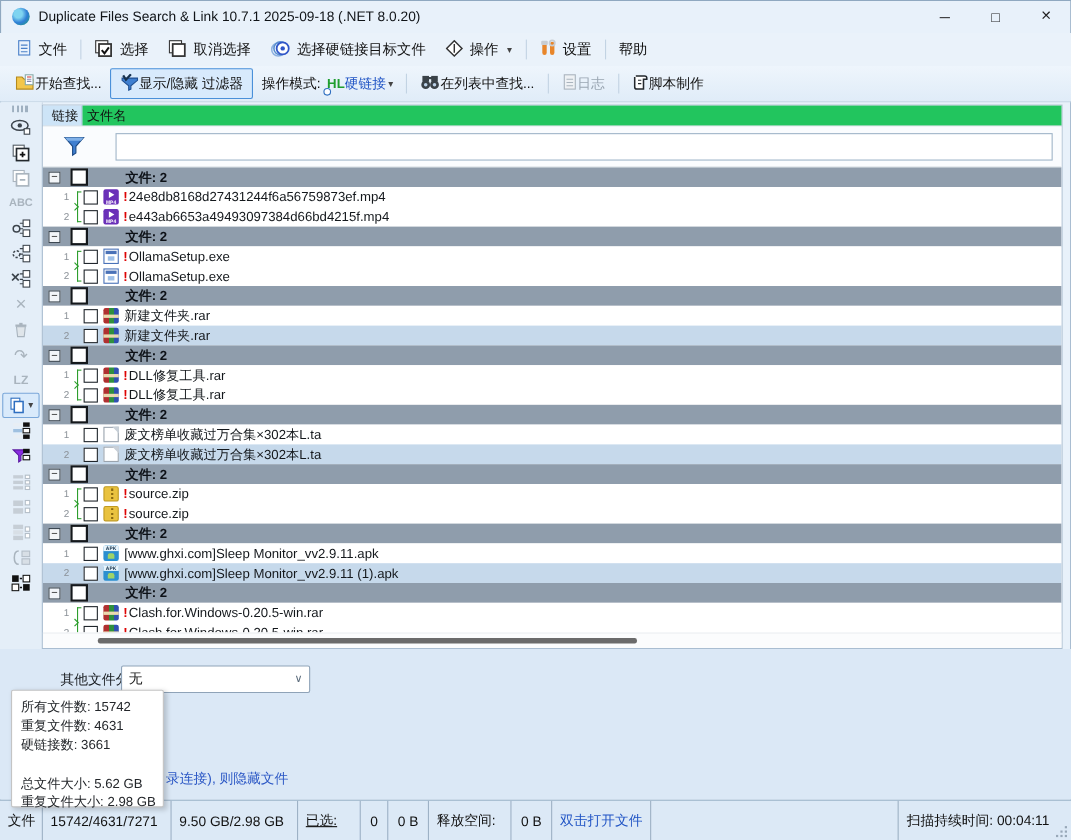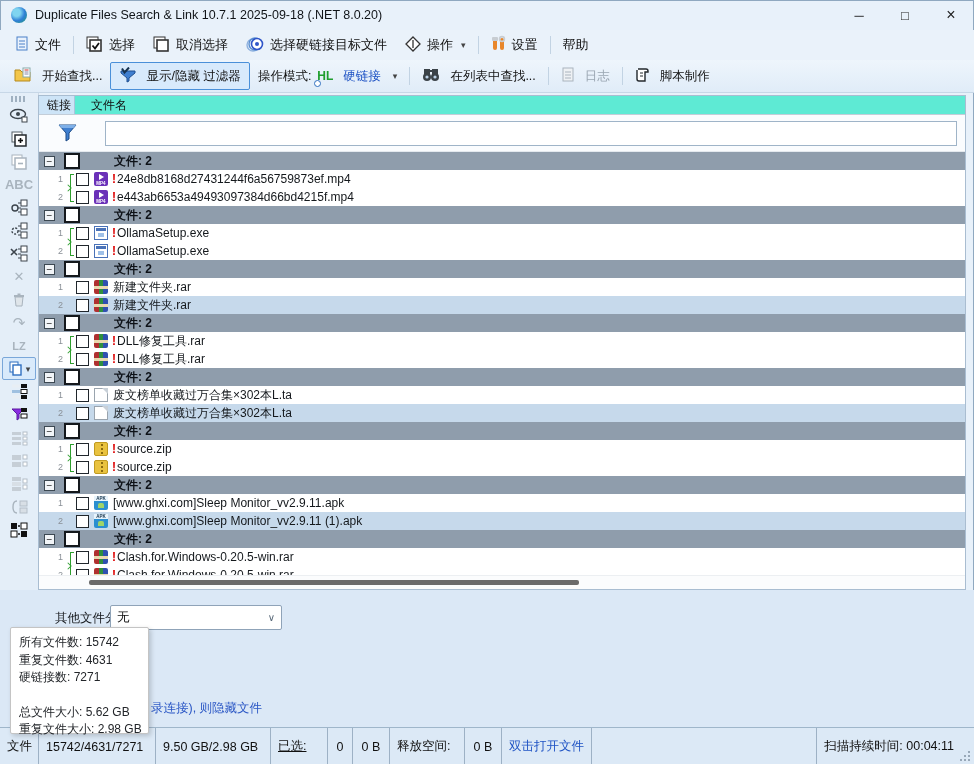--- a/index.html
+++ b/index.html
@@ -17,46 +17,46 @@
   
   .menubar{position:absolute;left:0;top:30px;right:0;height:30px;display:flex;align-items:center;
     background:#eaf2fa;padding-left:6px;font-size:13px;}
   .mitem{display:flex;align-items:center;gap:6px;padding:0 9px;height:26px;white-space:nowrap;}
   .msep{width:1px;height:18px;background:#c2d3e3;margin:0 3px;}
   .caret{font-size:9px;color:#444;margin-left:2px;}
   
   .toolbar{position:absolute;left:0;top:60px;right:0;height:32px;display:flex;align-items:center;
     background:linear-gradient(#eef5fc,#e0ecf8);border-bottom:1px solid #c7d7e7;
     padding-left:6px;font-size:12.5px;}
-  .titem{display:flex;align-items:center;gap:10px;padding:0 8px;height:26px;white-space:nowrap;}
+  .titem{display:flex;align-items:center;gap:0;padding:0 8px;height:26px;white-space:nowrap;}
   .titem.toggled{border:1px solid #4a90d9;background:#d8eafc;border-radius:2px;}
   .titem.disabled{color:#9aa6b2;}
   .tsep{width:1px;height:18px;background:#c2d3e3;margin:0 4px;}
   .hlbadge{color:#1f9e2e;font-weight:bold;font-size:12px;position:relative;padding-left:2px;}
   .hlbadge::after{content:'';position:absolute;left:-1px;bottom:-4px;width:5px;height:5px;
     border:1.5px solid #2f6fc0;border-radius:50%;background:#fff;}
   .bluetext{color:#1f53c4;}
   
   .sidebar{position:absolute;left:0;top:93px;width:38px;height:497px;background:#e4eef8;
     border-right:1px solid #cdd9e6;display:flex;flex-direction:column;align-items:center;}
   .grip{width:16px;height:6px;margin:3px 0 2px 0;
     background:repeating-linear-gradient(90deg,#9fb0c0 0 2px,transparent 2px 4px);}
   .sbi{width:34px;height:23px;display:flex;align-items:center;justify-content:center;
     color:#3c444c;flex:none;font-size:13px;}
   .sbi.dis{color:#a9b4be;}
   .sbi.active{border:1px solid #7aa7d9;background:#d9eafb;border-radius:2px;box-sizing:border-box;}
   .sbi svg{display:block;}
-  .sbtxt{font-size:13px;font-weight:bold;letter-spacing:0;}
+  .sbtxt{font-size:10px;font-weight:bold;letter-spacing:0;}
   
   .panel{position:absolute;left:38px;top:95px;width:928px;height:495px;background:#fff;
     border:1px solid #a9bdd1;box-sizing:border-box;display:flex;flex-direction:column;}
   .colhdr{height:18px;display:flex;flex:none;border-bottom:1px solid #c3cdd8;font-size:12px;}
   .colhdr .link{width:36px;background:#cde4f7;border-right:1px solid #aac4dc;
     display:flex;align-items:center;padding-left:8px;box-sizing:border-box;}
-  .colhdr .fname{flex:1;background:#5eead4;display:flex;align-items:center;padding-left:16px;}
+  .colhdr .fname{flex:1;background:#22c55e;display:flex;align-items:center;padding-left:4px;}
   .filterrow{height:36px;flex:none;display:flex;align-items:center;background:#fafcfe;
     border-bottom:1px solid #e4e9ee;}
   .funnelcell{width:56px;display:flex;justify-content:center;flex:none;}
   .filterrow input{flex:1;height:23px;margin:0 8px 0 10px;border:1px solid #9fb4c8;
     font-size:12px;padding:0 5px;outline:none;background:#fff;}
   .rows{flex:1;overflow:hidden;}
   .grp{height:18px;display:flex;align-items:center;background:#8f9dac;}
   .expand{width:11px;height:11px;margin-left:5px;border:1px solid #3c4852;background:#f2f5f8;
     font-size:10px;line-height:9px;text-align:center;color:#222;flex:none;box-sizing:border-box;}
   .gcb{width:12px;height:12px;border:2px solid #14181c;background:#fff;margin-left:9px;flex:none;box-sizing:content-box;}
@@ -618,21 +618,21 @@
     <div class="combo">
       <span>无</span>
       <span class="chev">∨</span>
     </div>
     <span class="occluded">录连接), 则隐藏文件</span>
   </div>
 
   <div class="tooltip">
     <div>所有文件数: 15742</div>
     <div>重复文件数: 4631</div>
-    <div>硬链接数: 7271</div>
+    <div>硬链接数: 3661</div>
     <div class="sp"></div>
     <div>总文件大小: 5.62 GB</div>
     <div>重复文件大小: 2.98 GB</div>
   </div>
 
   <div class="statusbar">
     <div class="sc w-file">文件</div>
     <div class="sc w-counts">15742/4631/7271</div>
     <div class="sc w-sizes">9.50 GB/2.98 GB</div>
     <div class="sc w-sel">已选:</div>

